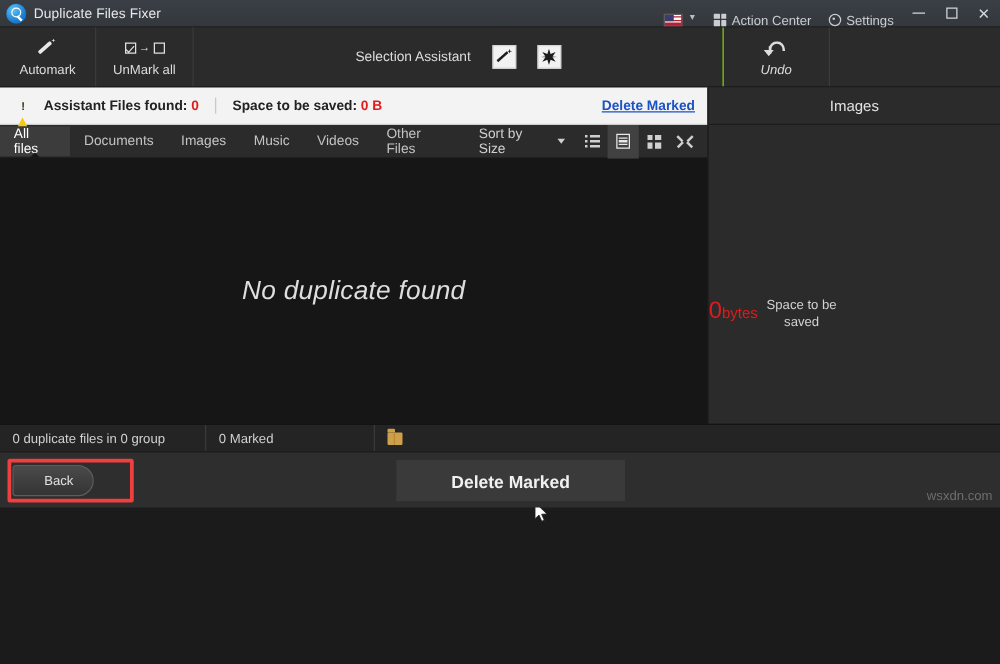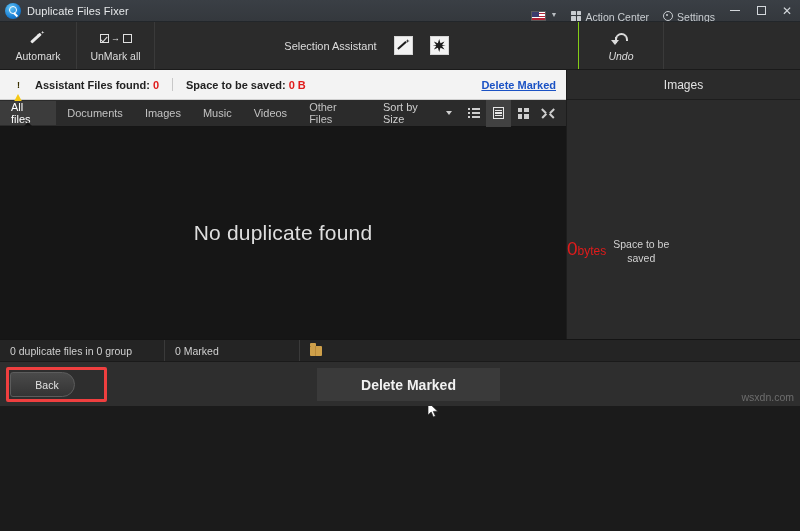--- a/index.html
+++ b/index.html
@@ -225,21 +225,21 @@
   .ico-exp span:nth-child(1){ left:0; top:1px; transform: rotate(45deg); transform-origin: left center;}
   .ico-exp span:nth-child(2){ right:0; top:1px; transform: rotate(-45deg); transform-origin: right center;}
   .ico-exp span:nth-child(3){ left:0; bottom:1px; transform: rotate(-45deg); transform-origin: left center;}
   .ico-exp span:nth-child(4){ right:0; bottom:1px; transform: rotate(45deg); transform-origin: right center;}
 
   
   .content {
     flex: 1; background: #161616; position: relative;
     display: flex; align-items: center; justify-content: center;
   }
-  .empty-msg { font-size: 21px; color: #dedede; letter-spacing: .2px; }
+  .empty-msg { font-size: 21px; color: #dedede; letter-spacing: .2px; font-style: italic; }
   .cursor {
     position: absolute; left: 428px; top: 275px; width: 11px; height: 16px;
   }
   .cursor svg { display:block; }
 
   
   .sum-head {
     height: 30px; flex: 0 0 30px; display: flex; align-items: center; justify-content: center;
     font-size: 12px; color: #e2e2e2; background: #2b2b2b; border-bottom: 1px solid #1d1d1d;
   }

